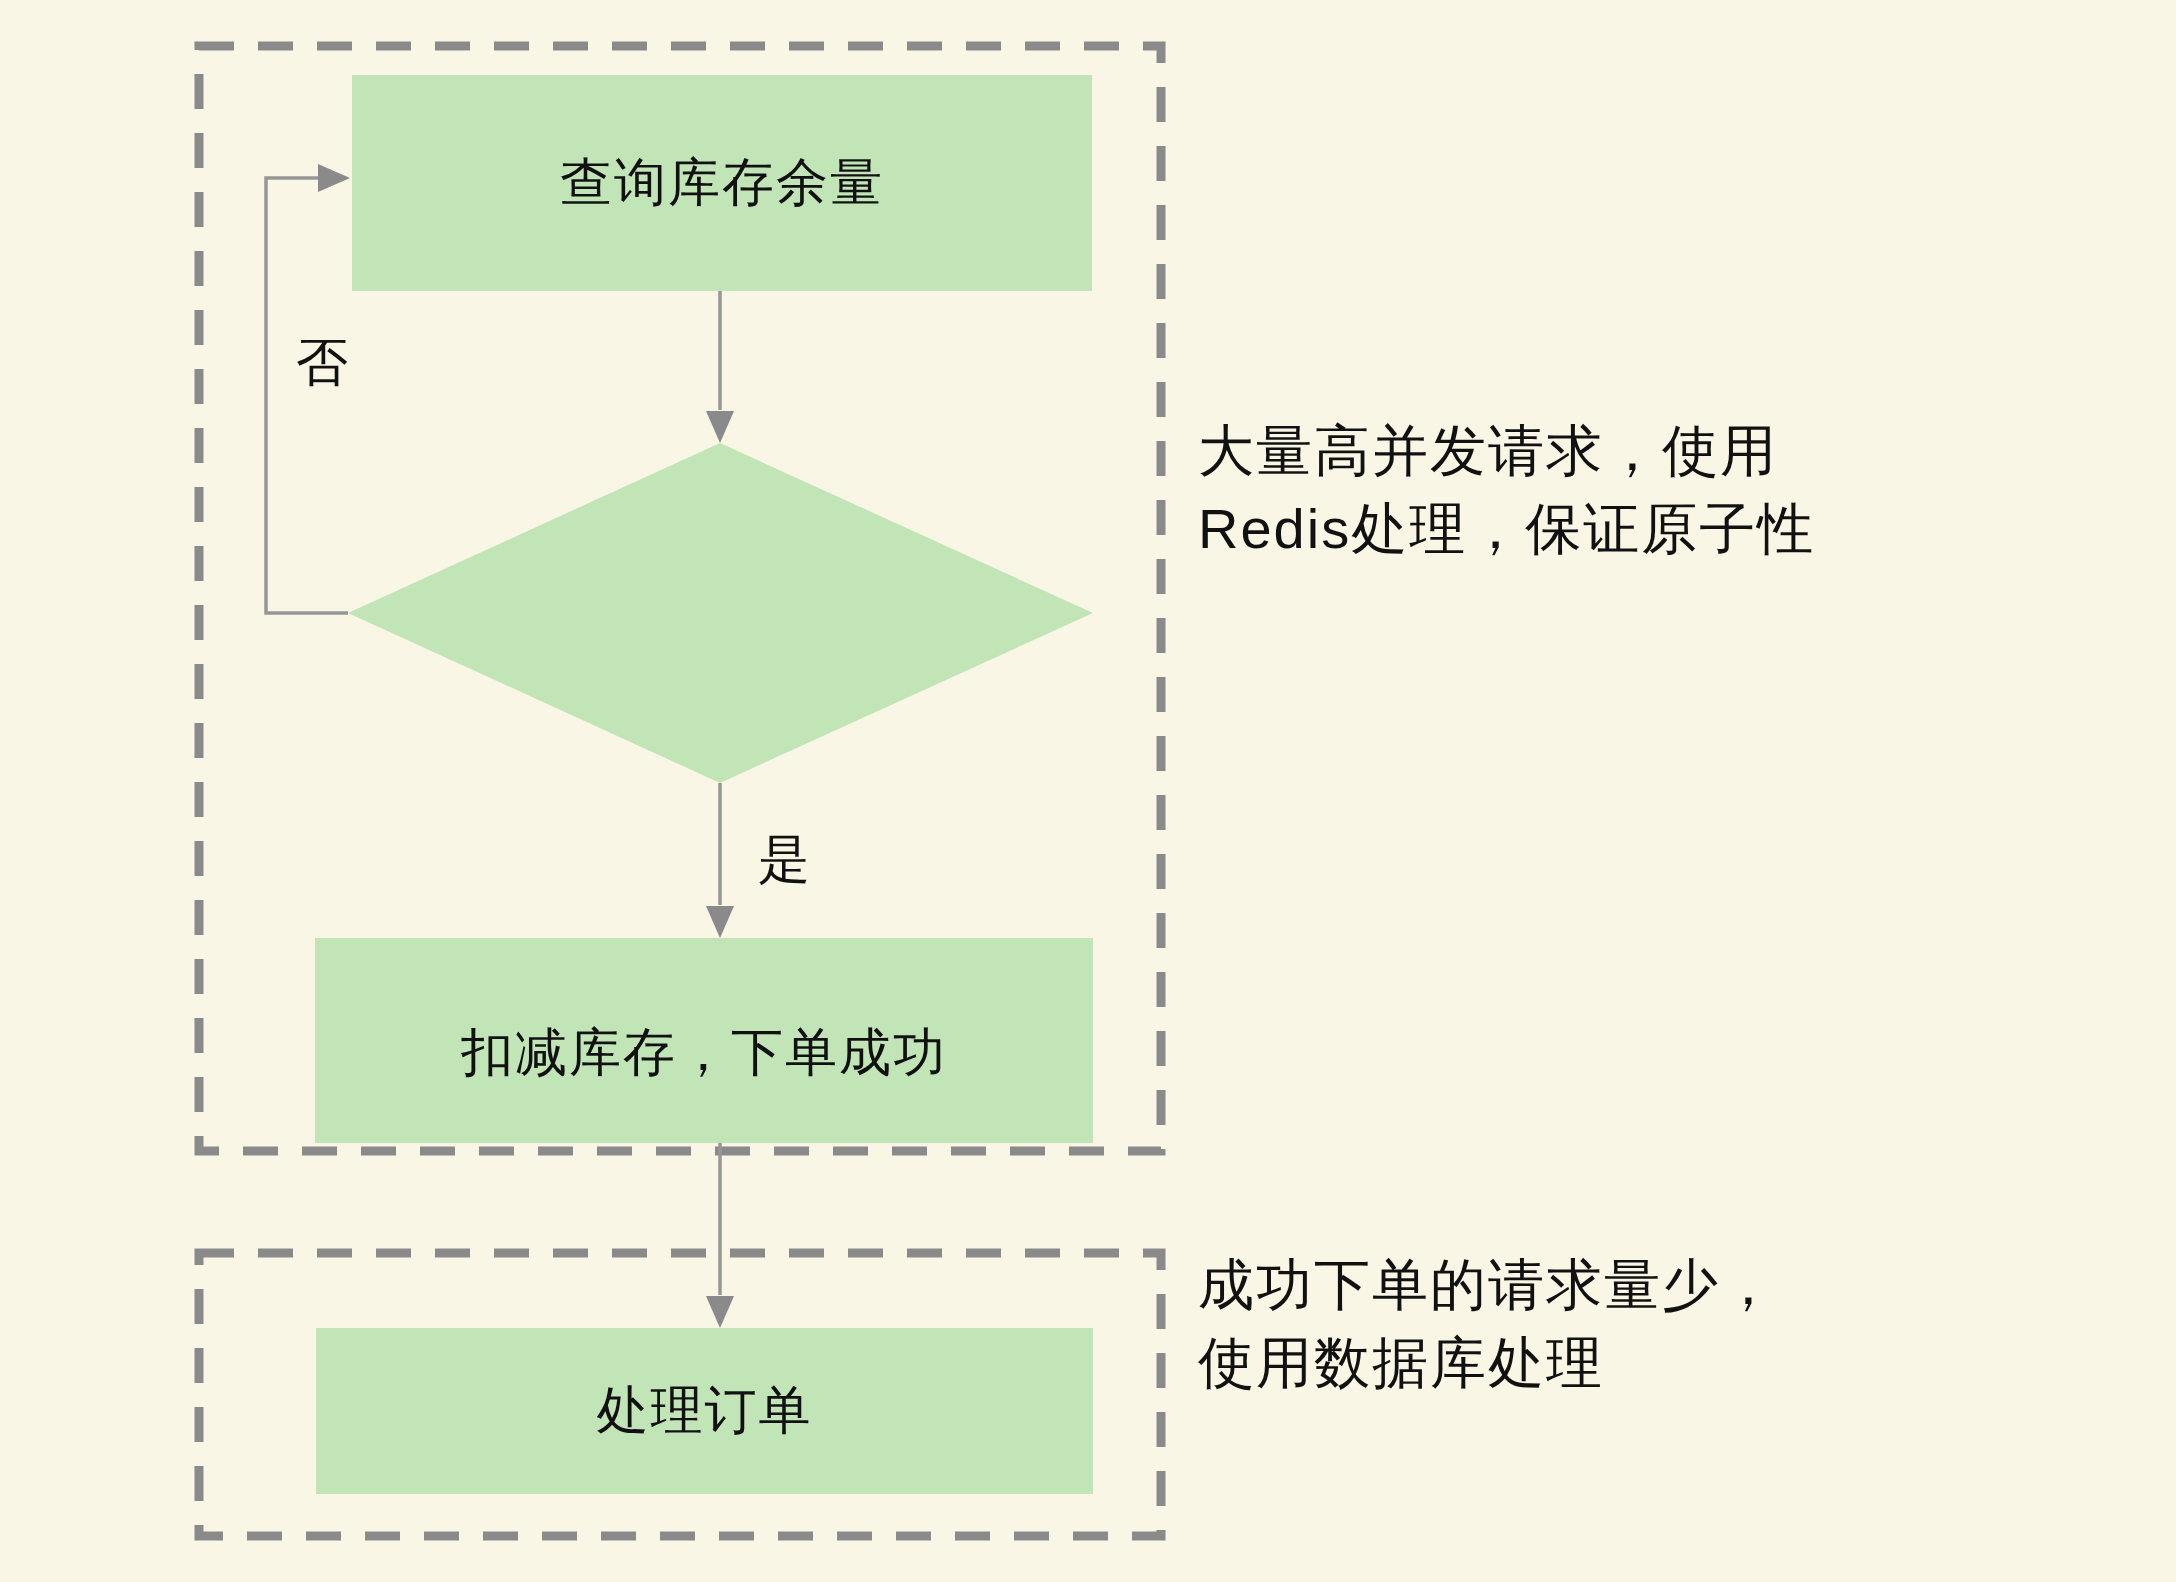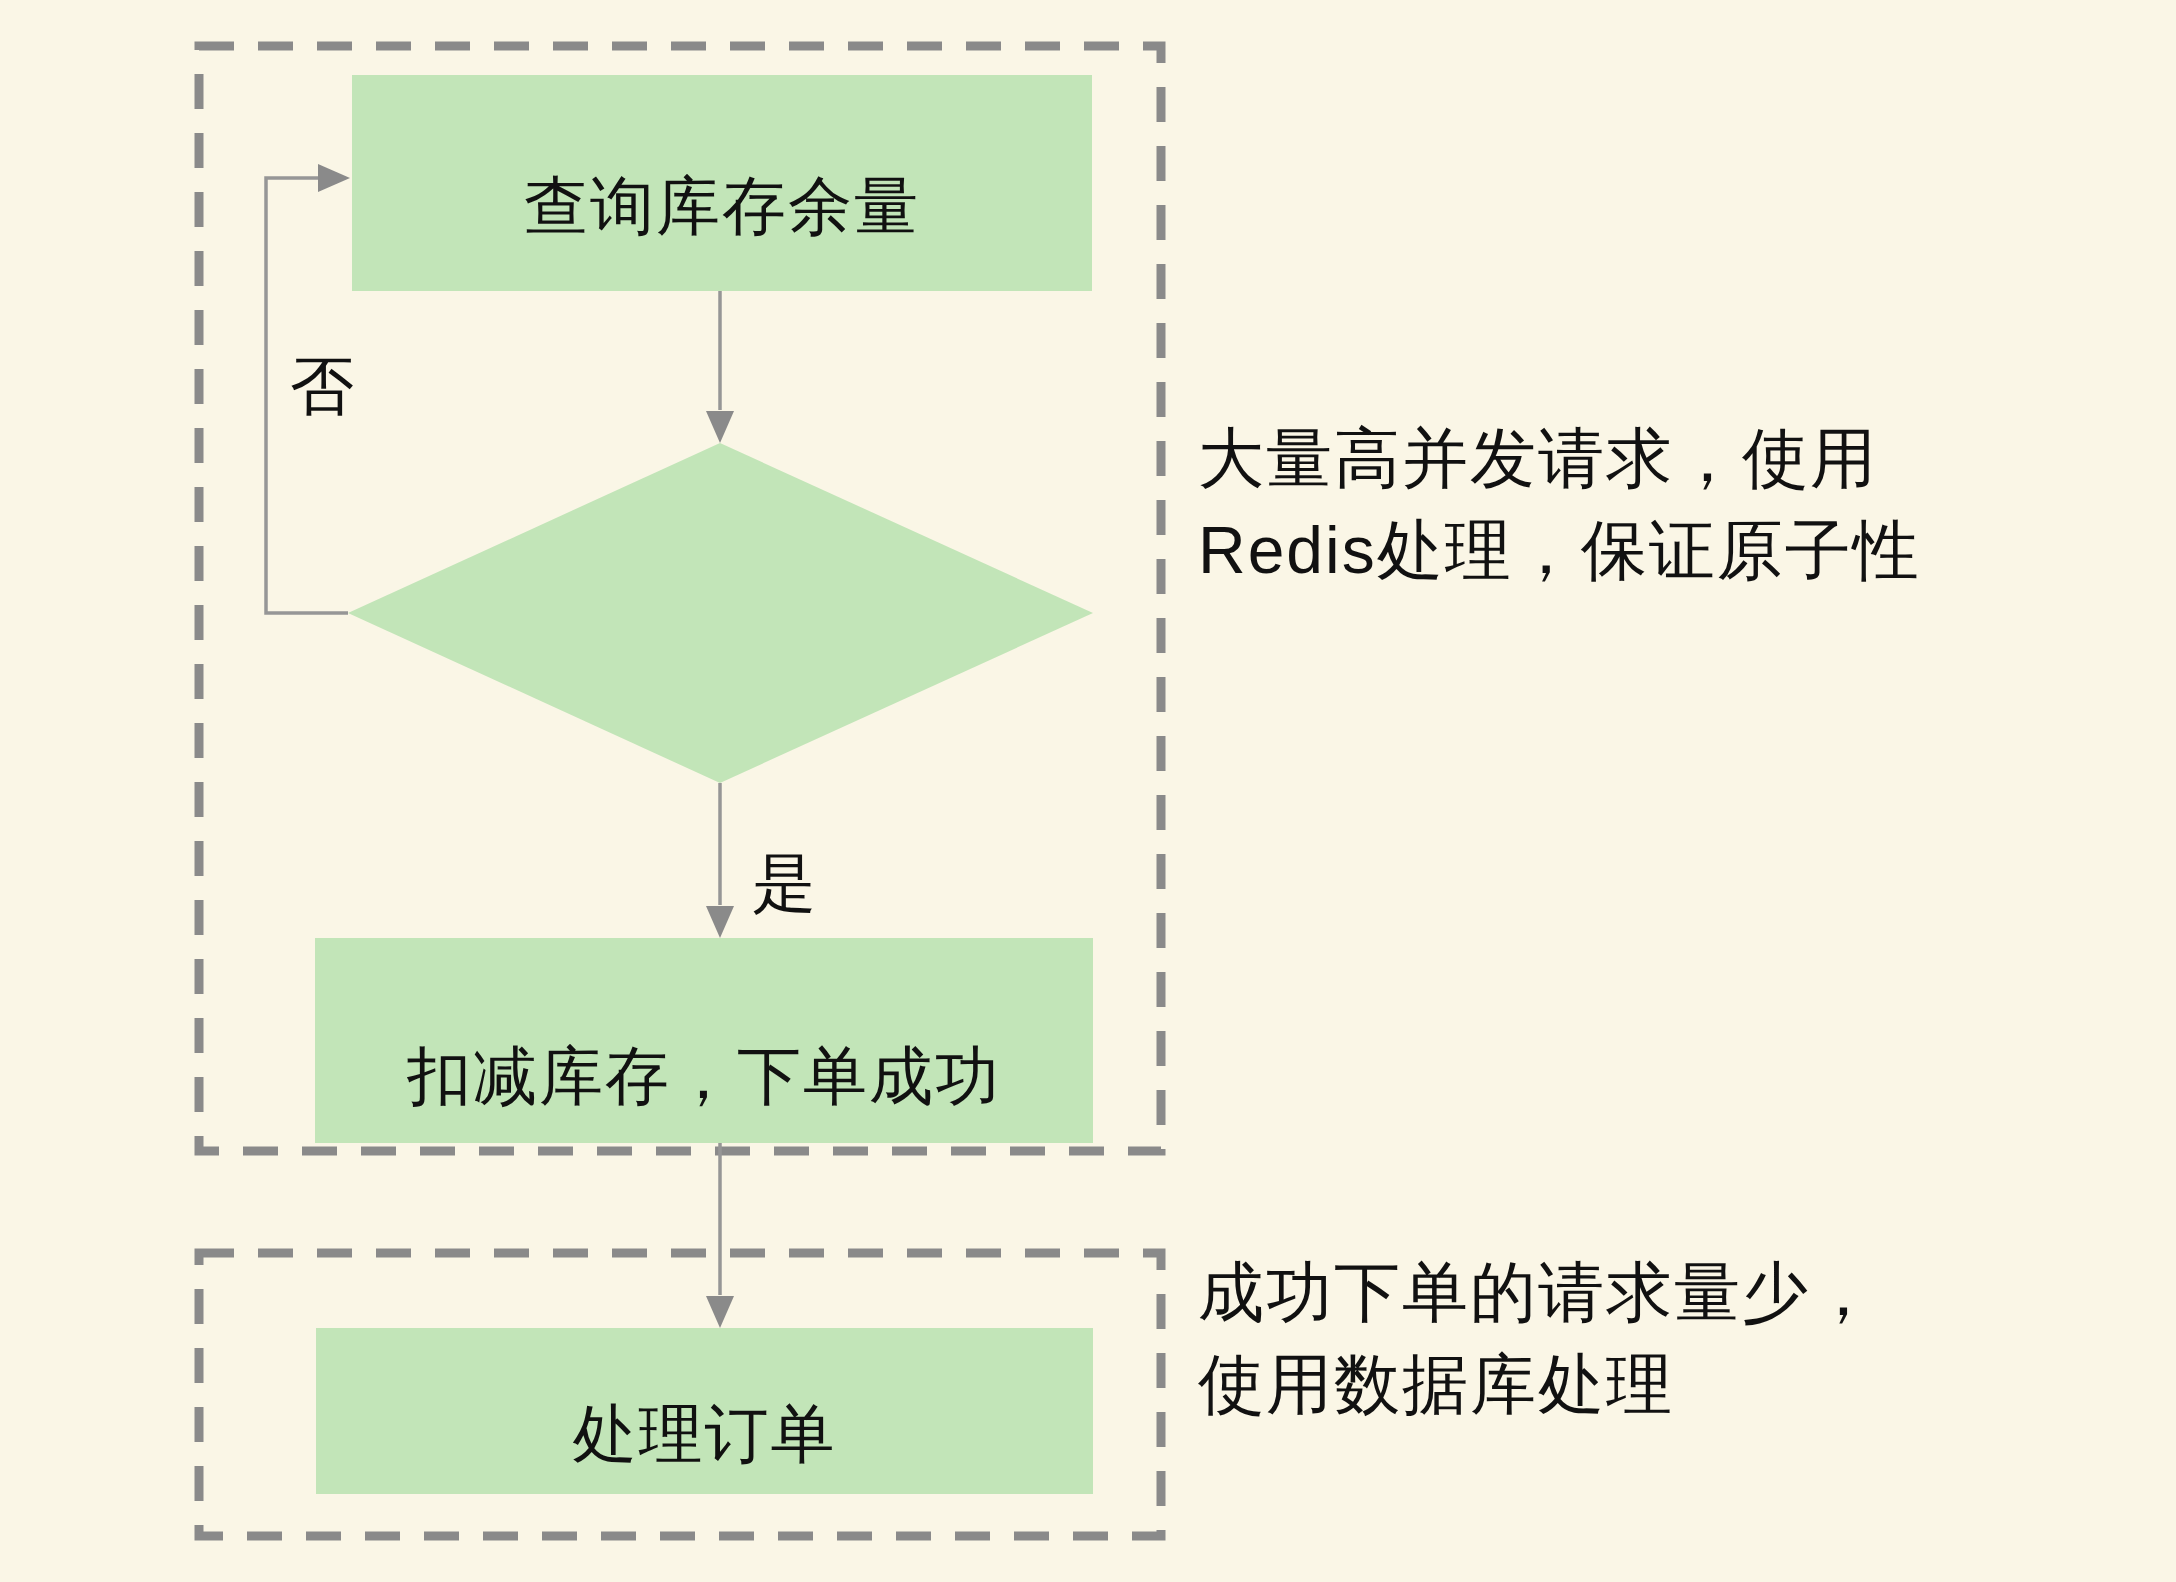--- a/index.html
+++ b/index.html
@@ -18,28 +18,27 @@
   .stage svg {
     position: absolute;
     left: 0;
     top: 0;
   }
   .label {
     position: absolute;
     display: flex;
     align-items: center;
     justify-content: center;
-    font-size: 64px;
+    font-size: 52px;
     letter-spacing: 2px;
     white-space: nowrap;
-    margin-top: 23px;
   }
   .annotation {
     position: absolute;
-    font-size: 66px;
+    font-size: 56px;
     line-height: 1.4;
     letter-spacing: 2px;
     white-space: nowrap;
   }
 </style>
 </head>
 <body style="background: rgb(250, 246, 230);">
 
 <div class="stage" style="color: rgb(17, 17, 17);">
 

